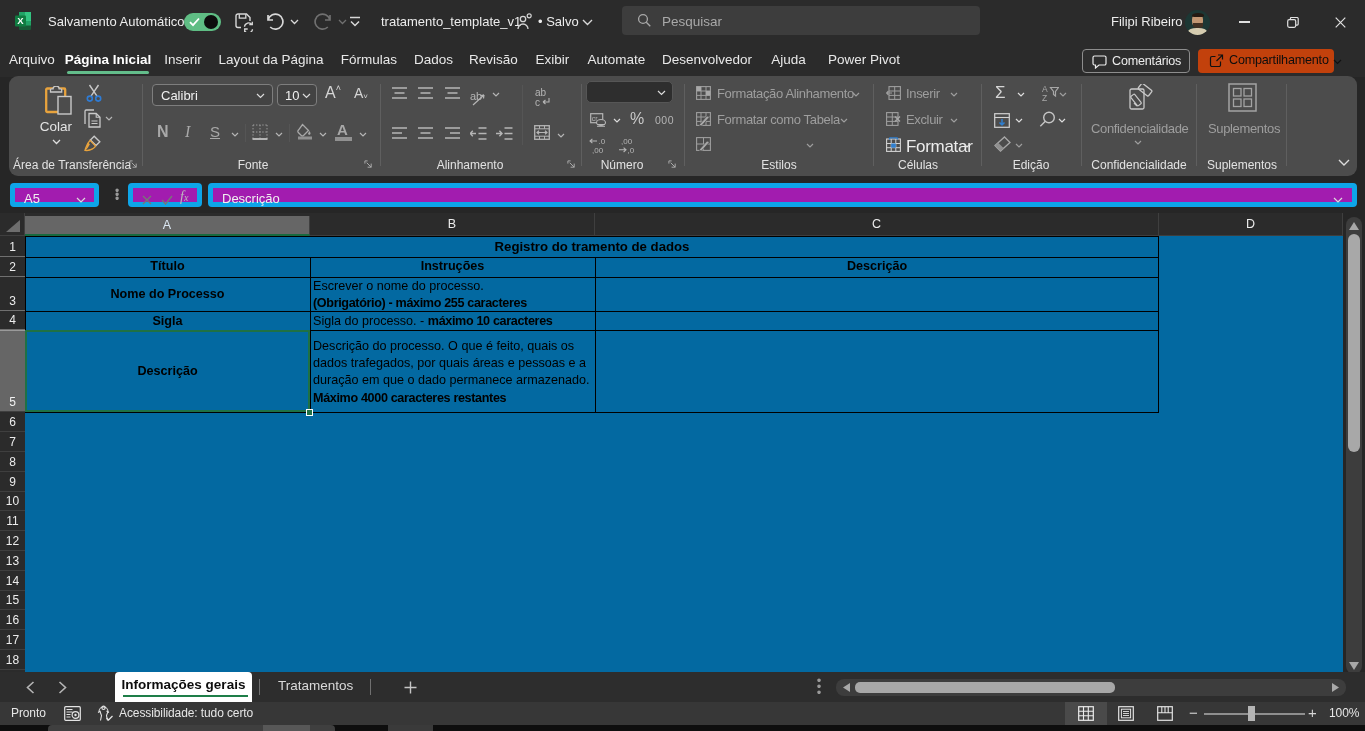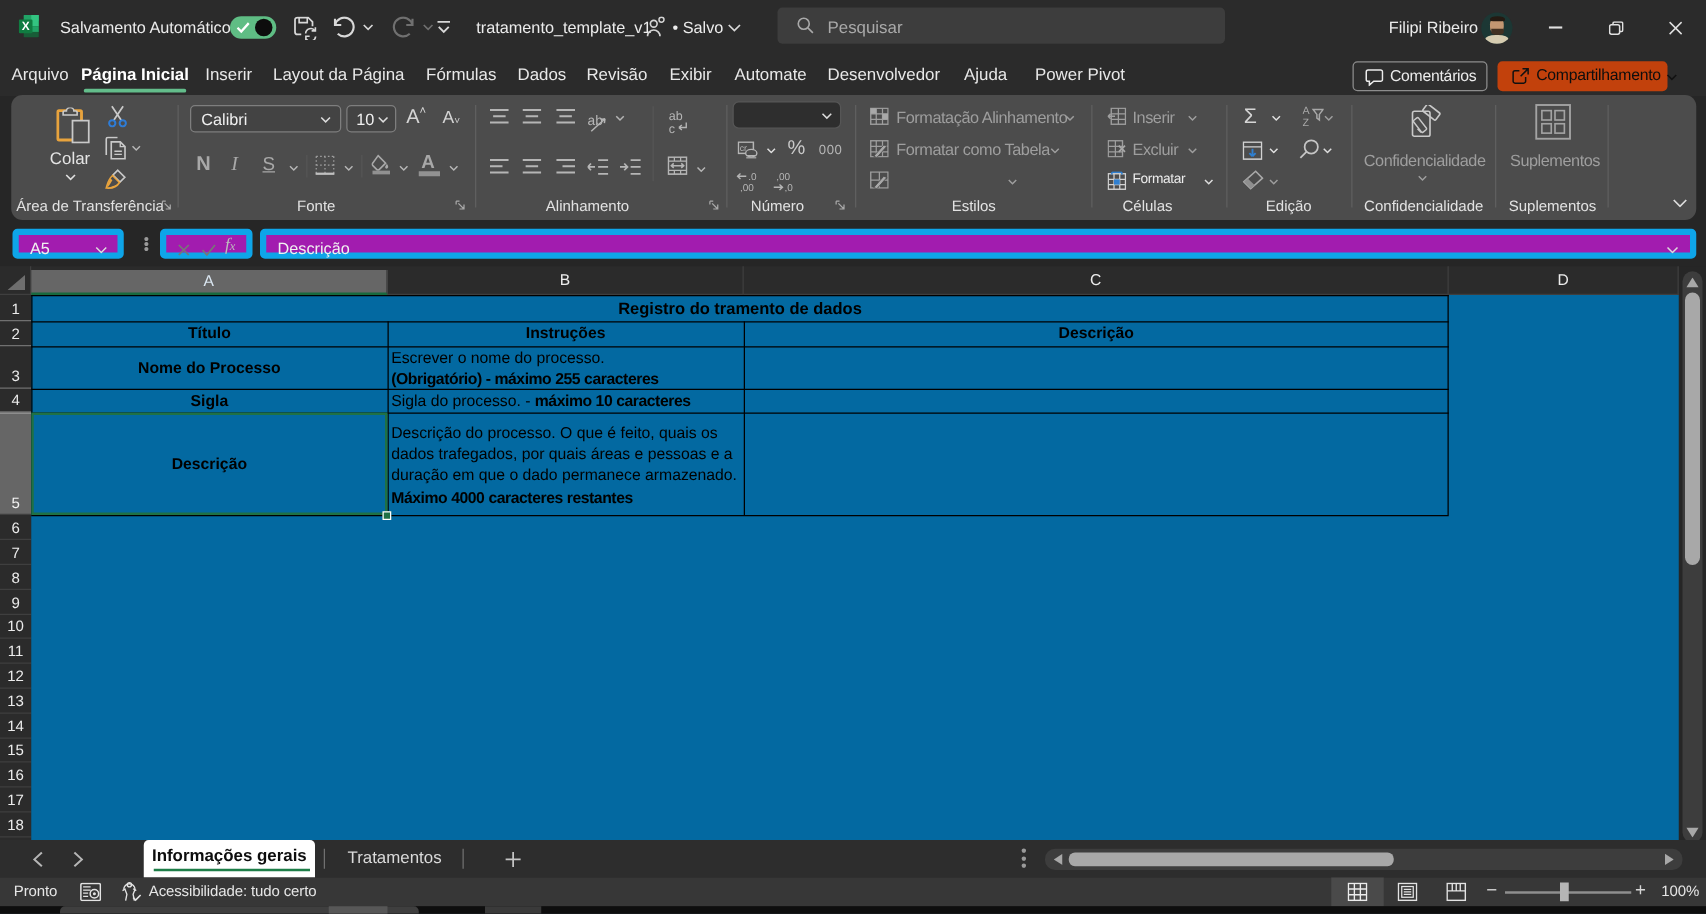--- a/index.html
+++ b/index.html
@@ -23,21 +23,21 @@
   
   #ribbon { left:9px; top:76px; width:1348px; height:100px; background:#4c4c4c; border-radius:9px; }
   .gsep { position:absolute; top:8px; width:1px; height:82px; background:#5f5f5f; }
   .glabel { position:absolute; top:82px; height:14px; font-size:12px; color:#e2e2e2;
     text-align:center; white-space:nowrap; }
   .launcher { position:absolute; top:84px; width:9px; height:9px; opacity:.75; }
   .combo { position:absolute; border:1px solid #7e7e7e; border-radius:4px; background:#434343;
     color:#f0f0f0; font-size:13px; }
   .icon-grey { color:#a8a8a8; }
   .ribtxt-dis { position:absolute; color:#9e9e9e; font-size:13px; letter-spacing:-0.35px; white-space:nowrap; }
-  .ribtxt-en { position:absolute; color:#ececec; font-size:11px; letter-spacing:-0.3px; white-space:nowrap; }
+  .ribtxt-en { position:absolute; color:#ececec; font-size:17px; letter-spacing:-0.3px; white-space:nowrap; }
 
   
   #fbar { left:0; top:176px; width:1365px; height:37px; background:#262626; }
   .fbox { position:absolute; background:#a21caf; border:5px solid #0ea5e9; border-radius:4px; }
 
   
   #colheads { left:0; top:213px; width:1343px; height:23px; background:#2b2b2b; }
   .colhead { position:absolute; top:213px; height:23px; line-height:23px; text-align:center;
     font-size:12.5px; color:#ececec; border-right:1px solid #3f3f3f; }
   #rowheads { left:0; top:236px; width:25px; height:436px; background:#2b2b2b; }

